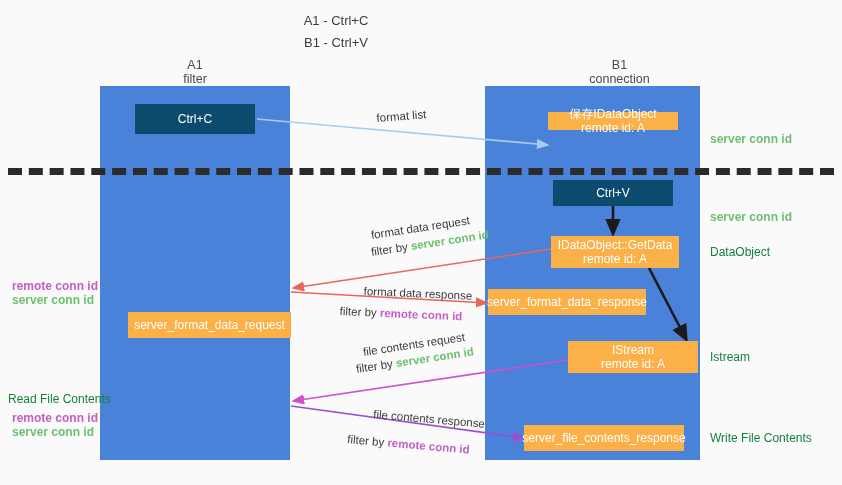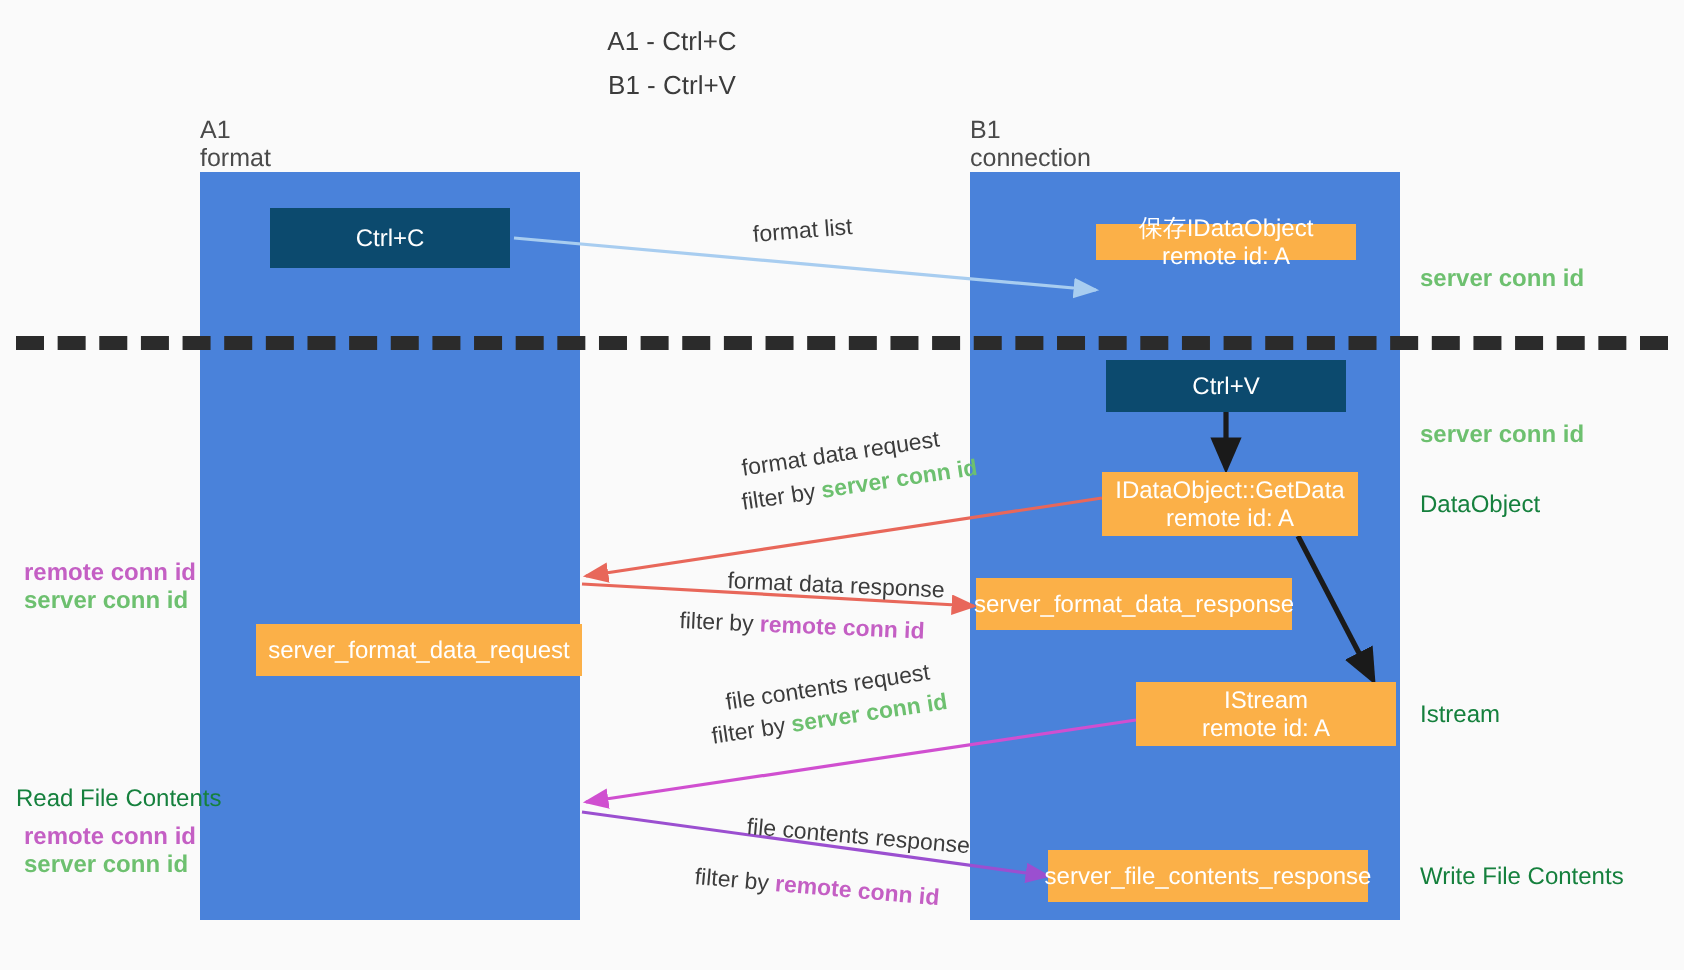--- a/index.html
+++ b/index.html
@@ -15,21 +15,21 @@
 
   
   .title{
     position:absolute;left:0;top:10px;width:672px;
     text-align:center;font-size:13px;line-height:22px;color:#3c3c3c;
   }
 
   
   .lane{position:absolute;background:#4a82da;}
   .lane-head{
-    position:absolute;font-size:12.5px;line-height:14px;
+    position:absolute;text-align:center;font-size:12.5px;line-height:14px;
     color:#4a4a4a;
   }
 
   
   .box{
     position:absolute;display:flex;align-items:center;justify-content:center;
     flex-direction:column;text-align:center;color:#ffffff;
     font-size:12px;line-height:14px;box-sizing:border-box;
   }
   .box.green{background:#0c4a6e;}
@@ -58,23 +58,23 @@
 
 <div class="canvas">
 
   <div class="title">
     <div>A1 - Ctrl+C</div>
     <div>B1 - Ctrl+V</div>
   </div>
 
   <div class="lane-head" style="left:100px;top:58px;width:190px;">
     <div>A1</div>
-    <div>format</div>
+    <div>filter</div>
   </div>
-  <div class="lane-head" style="left:485px;top:58px;width:215px;">
+  <div class="lane-head" style="left:512px;top:58px;width:215px;">
     <div>B1</div>
     <div>connection</div>
   </div>
 
   <div class="lane" style="left:100px;top:86px;width:190px;height:374px;"></div>
   <div class="lane" style="left:485px;top:86px;width:215px;height:374px;"></div>
 
   <svg class="layer">
     <defs>
       <marker id="mk-lblue" markerWidth="9" markerHeight="9" refX="7" refY="3.2" orient="auto">

